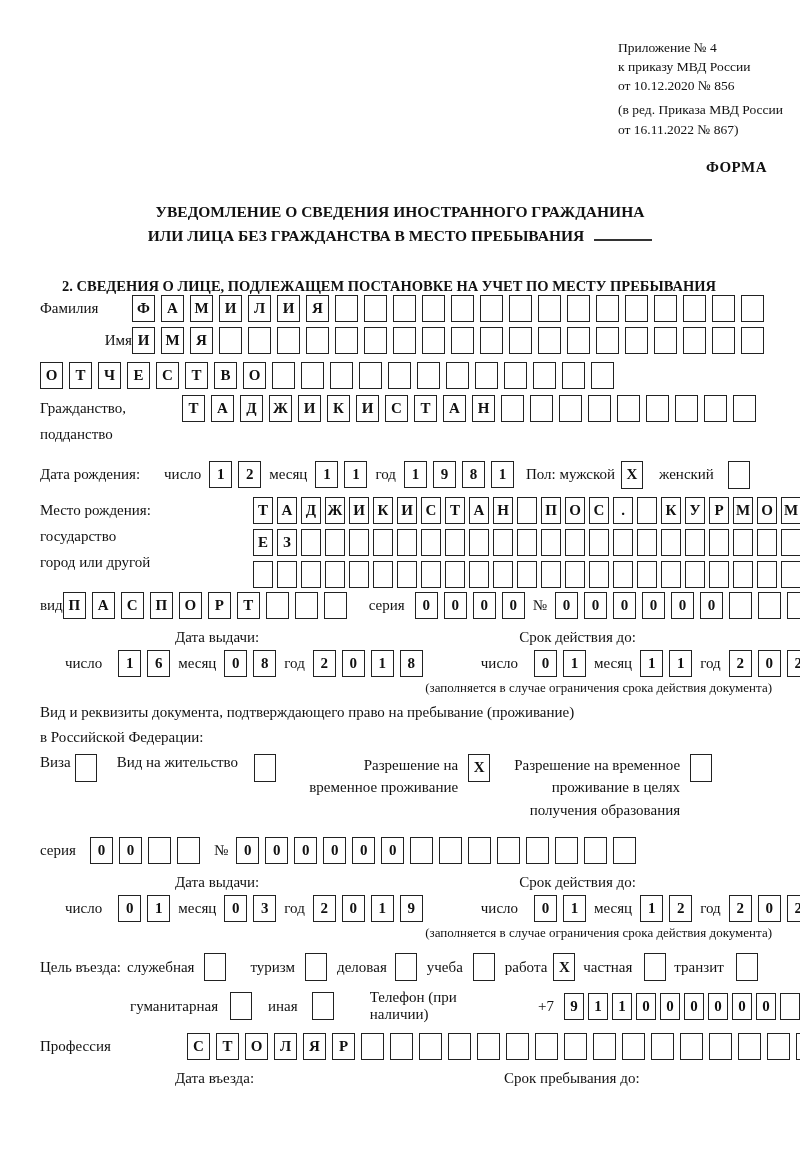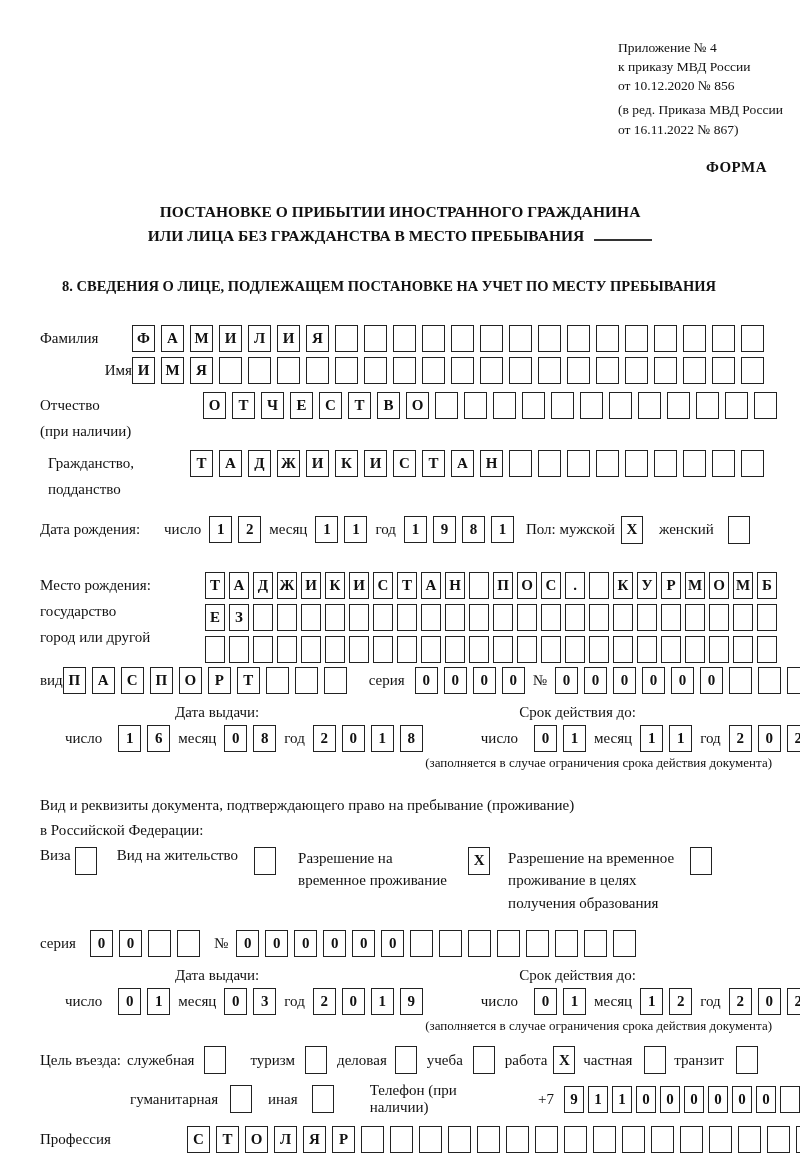--- a/index.html
+++ b/index.html
@@ -31,48 +31,48 @@
 
   .stack { display:flex; flex-direction:column; gap:5px; }
 
   .datelabels { display:flex; margin-top:10px; }
   .dl1 { margin-left:135px; }
   .daterow { display:flex; align-items:center; margin-left:25px; margin-top:4px; }
   .daterow .w { margin:0 8px; flex:none; }
   .spacer { width:58px; flex:none; }
   .note { font-size:13px; text-align:right; margin-right:28px; margin-top:3px; }
 
-  .opt-label { text-align:left; line-height:1.5; flex:none; }
-  .mt { margin-top:26px; }
+  .opt-label { text-align:right; line-height:1.5; flex:none; }
+  .mt { margin-top:8px; }
 </style>
 </head>
 <body>
 
 <div class="page">
 
   <div class="hnote">
     <div>Приложение № 4</div>
     <div>к приказу МВД России</div>
     <div>от 10.12.2020 № 856</div>
     <div class="gap">(в ред. Приказа МВД России</div>
     <div>от 16.11.2022 № 867)</div>
   </div>
 
   <div class="formword">ФОРМА</div>
 
   <div class="title">
-    <div>ПОСТАНОВКЕ О ПРИБЫТИИ ИНОСТРАННОГО ГРАЖДАНИНА</div>
+    <div>УВЕДОМЛЕНИЕ О СВЕДЕНИЯ ИНОСТРАННОГО ГРАЖДАНИНА</div>
     <div><span>ИЛИ ЛИЦА БЕЗ ГРАЖДАНСТВА В МЕСТО ПРЕБЫВАНИЯ</span><span class="t-underline"></span></div>
   </div>
 
-  <div class="sheading">8. СВЕДЕНИЯ О ЛИЦЕ, ПОДЛЕЖАЩЕМ ПОСТАНОВКЕ НА УЧЕТ ПО МЕСТУ ПРЕБЫВАНИЯ</div>
+  <div class="sheading">2. СВЕДЕНИЯ О ЛИЦЕ, ПОДЛЕЖАЩЕМ ПОСТАНОВКЕ НА УЧЕТ ПО МЕСТУ ПРЕБЫВАНИЯ</div>
 
   <div class="formbody">
 
-    <div class="frow" style="margin-top:30px;">
+    <div class="frow" style="">
       <span class="lbl" style="width:92px;">Фамилия</span>
       <div class="boxrow">
           <span class="cbox">Ф</span>
           <span class="cbox">А</span>
           <span class="cbox">М</span>
           <span class="cbox">И</span>
           <span class="cbox">Л</span>
           <span class="cbox">И</span>
           <span class="cbox">Я</span>
           <span class="cbox"></span>
@@ -115,24 +115,20 @@
           <span class="cbox"></span>
           <span class="cbox"></span>
           <span class="cbox"></span>
           <span class="cbox"></span>
           <span class="cbox"></span>
           <span class="cbox"></span>
         </div>
     </div>
 
     <div class="frow" style="margin-top:8px;">
-      <span class="lbl" style="width:163px;">
-        <span>Отчество</span><br>
-        <span>(при наличии)</span>
-      </span>
       <div class="boxrow">
           <span class="cbox">О</span>
           <span class="cbox">Т</span>
           <span class="cbox">Ч</span>
           <span class="cbox">Е</span>
           <span class="cbox">С</span>
           <span class="cbox">Т</span>
           <span class="cbox">В</span>
           <span class="cbox">О</span>
           <span class="cbox"></span>
@@ -143,21 +139,21 @@
           <span class="cbox"></span>
           <span class="cbox"></span>
           <span class="cbox"></span>
           <span class="cbox"></span>
           <span class="cbox"></span>
           <span class="cbox"></span>
           <span class="cbox"></span>
         </div>
     </div>
 
-    <div class="frow" style="margin-top:6px;margin-left:8px;">
+    <div class="frow" style="margin-top:6px;">
       <span class="lbl" style="width:142px;">
         <span>Гражданство,</span><br>
         <span>подданство</span>
       </span>
       <div class="boxrow">
           <span class="cbox">Т</span>
           <span class="cbox">А</span>
           <span class="cbox">Д</span>
           <span class="cbox">Ж</span>
           <span class="cbox">И</span>
@@ -197,21 +193,21 @@
           <span class="cbox">9</span>
           <span class="cbox">8</span>
           <span class="cbox">1</span>
         </div>
       <span style="margin-left:12px;"><span>Пол:</span> <span>мужской</span></span>
       <span class="chk" style="margin-left:6px;">X</span>
       <span style="margin-left:16px;">женский</span>
       <span class="chk" style="margin-left:14px;"></span>
     </div>
 
-    <div class="frow" style="margin-top:28px;">
+    <div class="frow" style="margin-top:8px;gap:48px;">
       <span class="lbl" style="width:165px;">
         <span>Место рождения:</span><br>
         <span>государство</span><br>
         <span>город или другой</span>
       </span>
       <div class="stack">
         <div class="boxrow tight">
             <span class="cbox">Т</span>
             <span class="cbox">А</span>
             <span class="cbox">Д</span>

